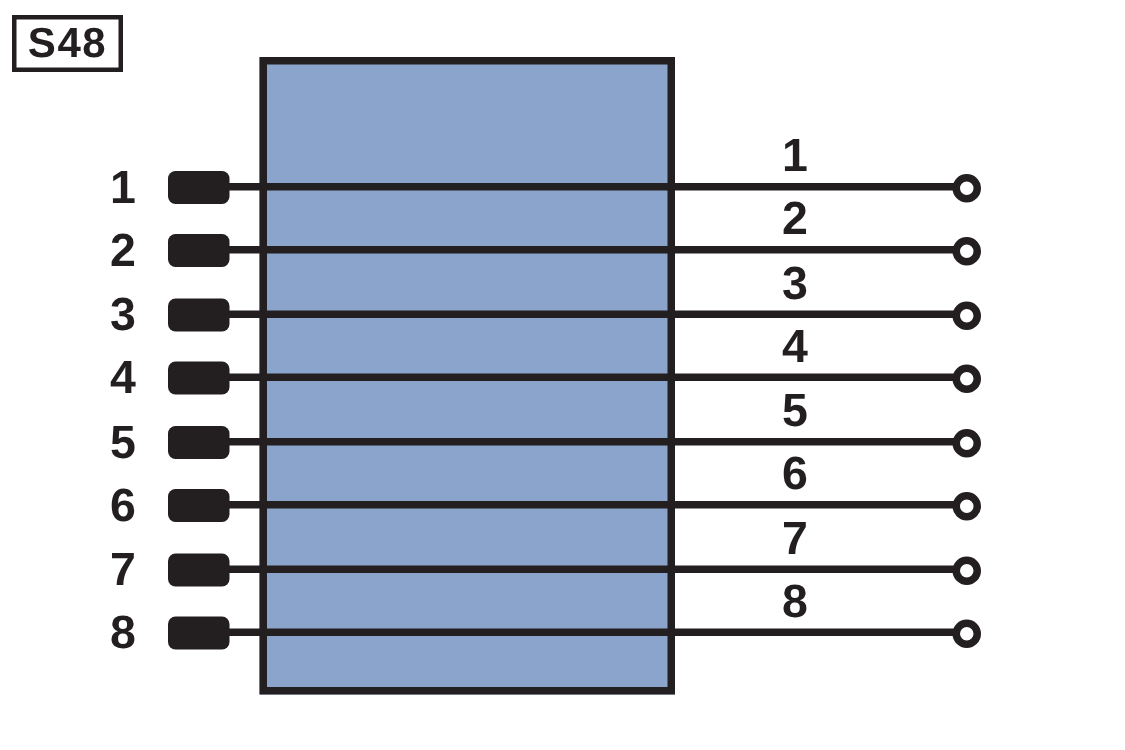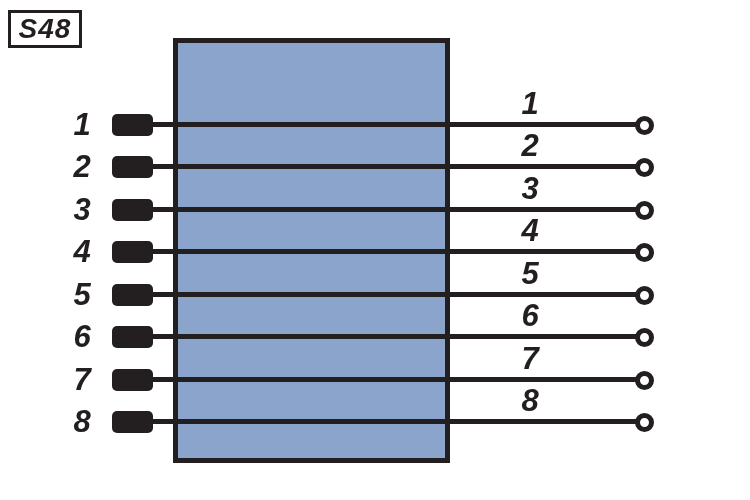--- a/index.html
+++ b/index.html
@@ -1,20 +1,20 @@
 <!DOCTYPE html>
 <html style="--block-fill: #8BA4CC; --line: #231F20; --background: #FFFFFF;"><head>
 <meta charset="utf-8">
 <style>
   :root {
     --block-fill: #8BA4CC;
     --line: #231F20;
     --background: #FFFFFF;
   }
-  * { margin: 0; padding: 0; box-sizing: border-box; font-style: italic; }
+  * { margin: 0; padding: 0; box-sizing: border-box; }
   html, body { background: var(--background); }
   body { font-family: "Liberation Sans", sans-serif; color: var(--line); }
 
   .stage {
     position: relative;
     width: 750px;
     height: 500px;
     background: var(--background);
     overflow: hidden;
   }

